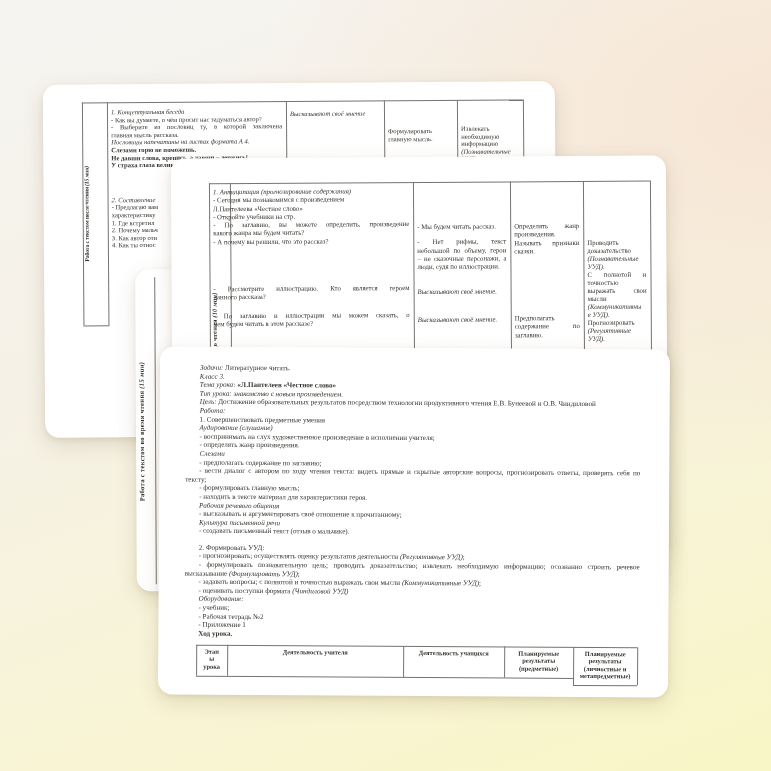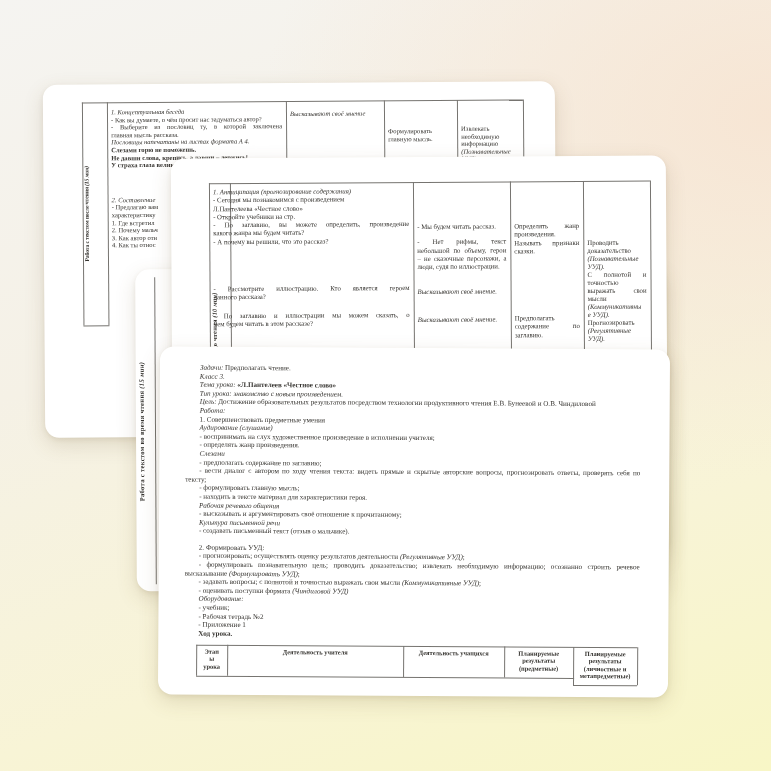--- a/index.html
+++ b/index.html
@@ -155,21 +155,21 @@
         <div class="ln"><span class="i">(Коммуникативны</span></div>
         <div class="ln"><span class="i">е УУД).</span></div>
         <div class="ln">Прогнозировать</div>
         <div class="ln"><span class="i">(Регулятивные</span></div>
         <div class="ln"><span class="i">УУД).</span></div>
       </div>
   </div>
 
   <div class="page" id="page-front">
     <div class="front-body">
-        <div class="ln"><span class="i">Задачи: </span><span>Предполагать чтение.</span></div>
+        <div class="ln"><span class="i">Задачи: </span><span>Литературное читать.</span></div>
         <div class="ln"><span class="i">Класс 3.</span></div>
         <div class="ln"><span class="i">Тема урока: </span><span class="b">«Л.Пантелеев «Честное слово»</span></div>
         <div class="ln"><span class="i">Тип урока: знакомство с новым произведением.</span></div>
         <div class="ln"><span class="i">Цель: </span><span>Достижение образовательных результатов посредством технологии продуктивного чтения Е.В. Бунеевой и О.В. Чиндиловой</span></div>
         <div class="ln"><span class="i">Работа:</span></div>
         <div class="ln">1. Совершенствовать предметные умения</div>
         <div class="ln"><span class="i">Аудирование (слушание)</span></div>
         <div class="ln">- воспринимать на слух художественное произведение в исполнении учителя;</div>
         <div class="ln">- определять жанр произведения.</div>
         <div class="ln"><span class="i">Слезами</span></div>

